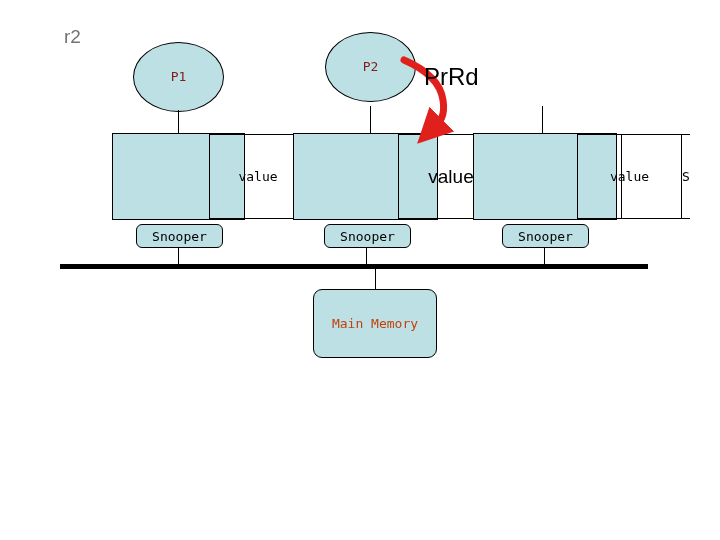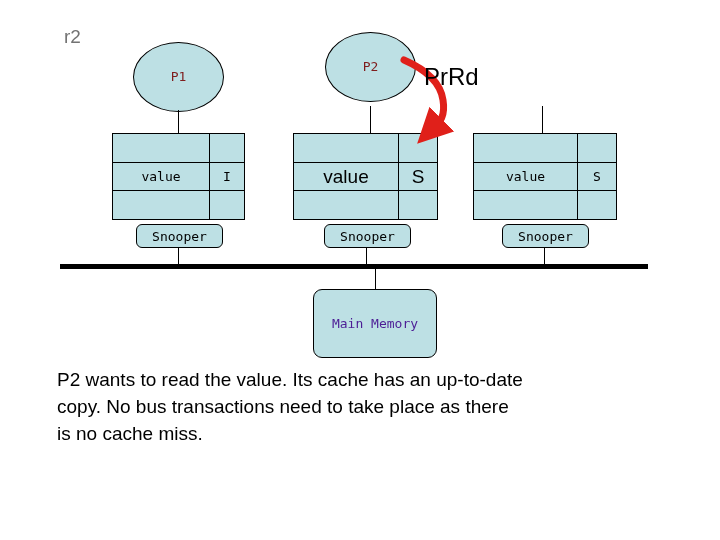--- a/index.html
+++ b/index.html
@@ -57,21 +57,21 @@
     background: #000000;
   }
 
   
   .cache {
     position: absolute;
     box-sizing: border-box;
     border: 1px solid #000000;
     background: #bde0e4;
     display: flex;
-    flex-direction: column;
+    flex-direction: row;
     text-align: center;
   }
   .cache-row {
     flex: 1 1 0;
     display: flex;
     box-sizing: border-box;
   }
   .cache-row.mid {
     border-top: 1px solid #000000;
     border-bottom: 1px solid #000000;
@@ -131,21 +131,21 @@
     border: 1px solid #000000;
     border-radius: 9px;
     background: #bde0e4;
     display: flex;
     align-items: center;
     justify-content: center;
   }
   .memory-label {
     font-family: "DejaVu Sans Mono", monospace;
     font-size: 13px;
-    color: #4c1d95;
+    color: #c2410c;
     white-space: nowrap;
   }
 
   
   .arrow-svg {
     position: absolute;
     left: 390px;
     top: 45px;
     width: 130px;
     height: 110px;
@@ -276,19 +276,14 @@
   <svg class="arrow-svg" viewBox="0 0 130 110">
     <defs>
       <marker id="redhead" markerWidth="5" markerHeight="5" refX="2.2" refY="2.5" orient="auto">
         <path d="M0,0 L5,2.5 L0,5 z" fill="#e0201a"></path>
       </marker>
     </defs>
     <path d="M14,15 C30,22 50,34 53,55 C56,74 48,78 41,85" fill="none" stroke="#e0201a" stroke-width="7" stroke-linecap="round" marker-end="url(#redhead)"></path>
   </svg>
   <div class="arrow-label">PrRd</div>
 
-  <div class="caption">
-    <div>P2 wants to read the value. Its cache has an up-to-date</div>
-    <div>copy. No bus transactions need to take place as there</div>
-    <div>is no cache miss.</div>
-  </div>
 
 </div>
 
 </body></html>

